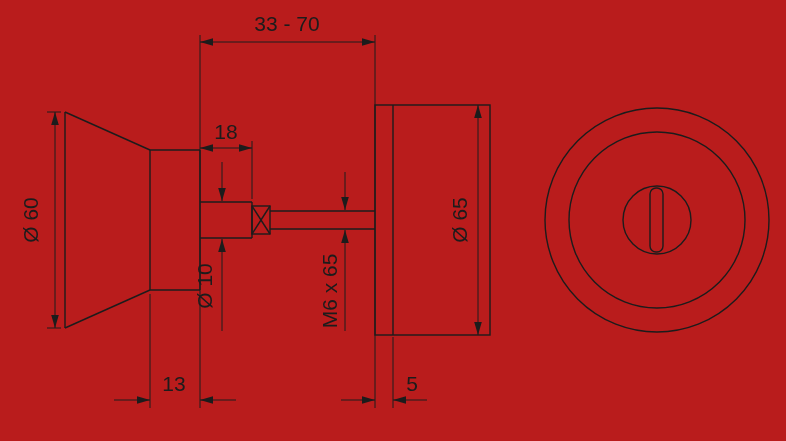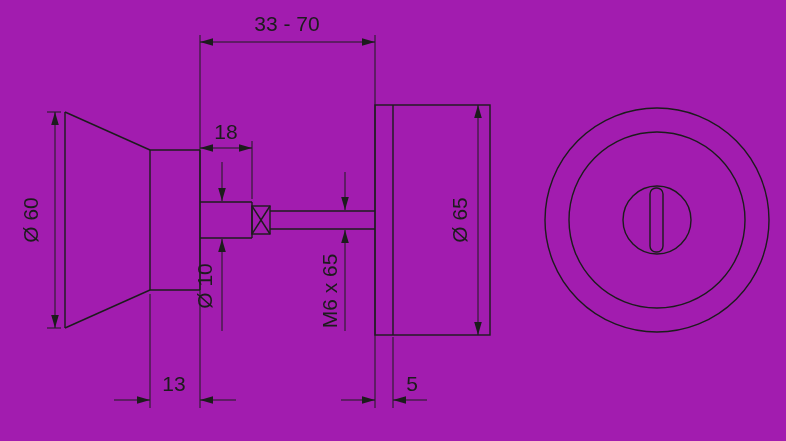--- a/index.html
+++ b/index.html
@@ -1,16 +1,16 @@
 <!DOCTYPE html>
 <html><head>
 <meta charset="utf-8">
 <style>
   html,body{margin:0;padding:0;background:#ffffff;}
-  .page{width:786px;height:441px;background:#a21caf;position:relative;overflow:hidden;}
+  .page{width:786px;height:441px;background:#b91c1c;position:relative;overflow:hidden;}
   svg{display:block;}
   .ol{stroke:#1c1c1c;stroke-width:1.4;fill:none;stroke-linecap:butt;}
   .thin{stroke:#1c1c1c;stroke-width:1;fill:none;}
   .dim{stroke:#1c1c1c;stroke-width:1;fill:none;}
   text{font-family:"Liberation Sans","DejaVu Sans",sans-serif;font-size:21px;fill:#1c1c1c;}
 </style>
 </head>
 <body>
 
 <div class="page">

